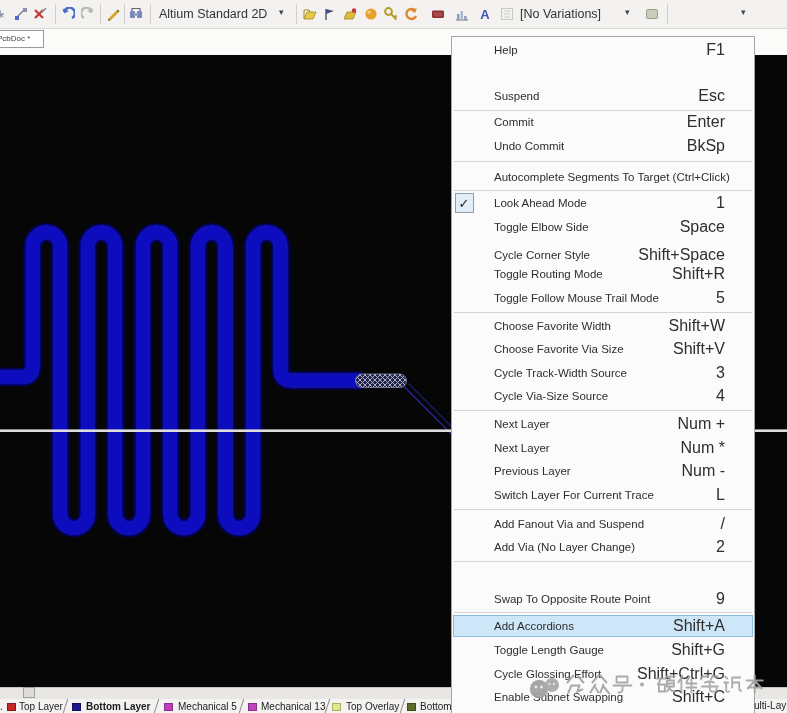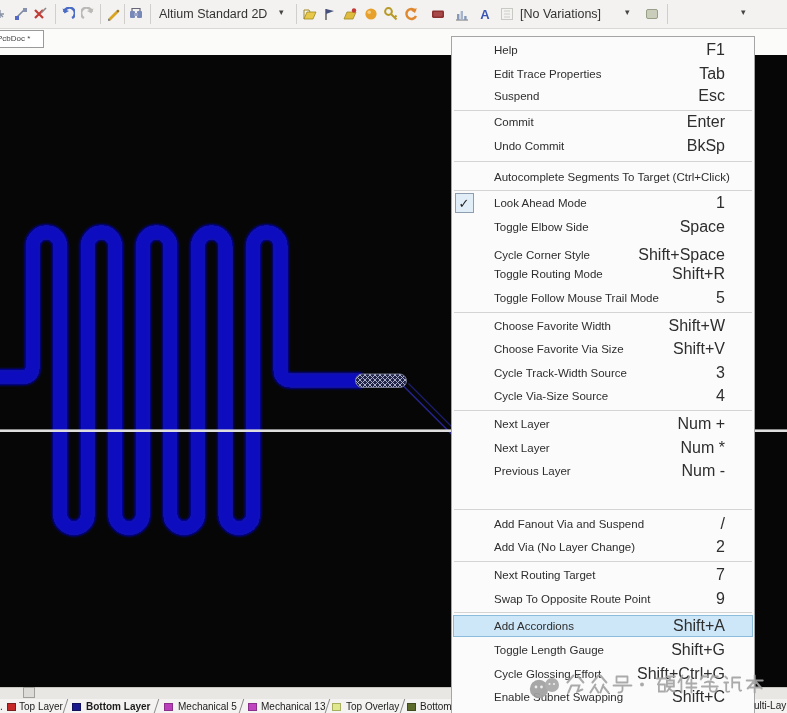--- a/index.html
+++ b/index.html
@@ -163,24 +163,20 @@
 <span class="slash" style="left:402px"></span>
 <span class="lsq" style="left:407px;background:#5d6b2b;border-color:#3f4a1d"></span>
 <span class="ltx" style="left:420px;">Bottom Layer</span>
 <div class="abs" id="menu">
     <div id="hl" style="top:578.0px"></div>
     <div id="chk" style="top:156.4px">✓</div>
     <div class="mi" style="top:1.5px">
       <span class="ml">Help</span>
       <span class="ms">F1</span>
     </div>
-    <div class="mi" style="top:25.0px">
-      <span class="ml">Edit Trace Properties</span>
-      <span class="ms">Tab</span>
-    </div>
     <div class="mi" style="top:47.6px">
       <span class="ml">Suspend</span>
       <span class="ms">Esc</span>
     </div>
     <div class="sep" style="top:72.8px"></div>
     <div class="mi" style="top:73.2px">
       <span class="ml">Commit</span>
       <span class="ms">Enter</span>
     </div>
     <div class="mi" style="top:97.0px">
@@ -235,34 +231,34 @@
       <span class="ms">Num +</span>
     </div>
     <div class="mi" style="top:399.1px">
       <span class="ml">Next Layer</span>
       <span class="ms">Num *</span>
     </div>
     <div class="mi" style="top:422.6px">
       <span class="ml">Previous Layer</span>
       <span class="ms">Num -</span>
     </div>
+    <div class="mi" style="top:446.2px">
+      <span class="ml">Switch Layer For Current Trace</span>
+      <span class="ms">L</span>
+    </div>
     <div class="sep" style="top:472.3px"></div>
     <div class="mi" style="top:474.9px">
       <span class="ml">Add Fanout Via and Suspend</span>
       <span class="ms">/</span>
     </div>
     <div class="mi" style="top:498.5px">
       <span class="ml">Add Via (No Layer Change)</span>
       <span class="ms">2</span>
     </div>
     <div class="sep" style="top:524.3px"></div>
-    <div class="mi" style="top:526.6px">
-      <span class="ml">Next Routing Target</span>
-      <span class="ms">7</span>
-    </div>
     <div class="mi" style="top:550.2px">
       <span class="ml">Swap To Opposite Route Point</span>
       <span class="ms">9</span>
     </div>
     <div class="sep" style="top:575.4px"></div>
     <div class="mi" style="top:577.1px">
       <span class="ml">Add Accordions</span>
       <span class="ms">Shift+A</span>
     </div>
     <div class="mi" style="top:601.6px">

